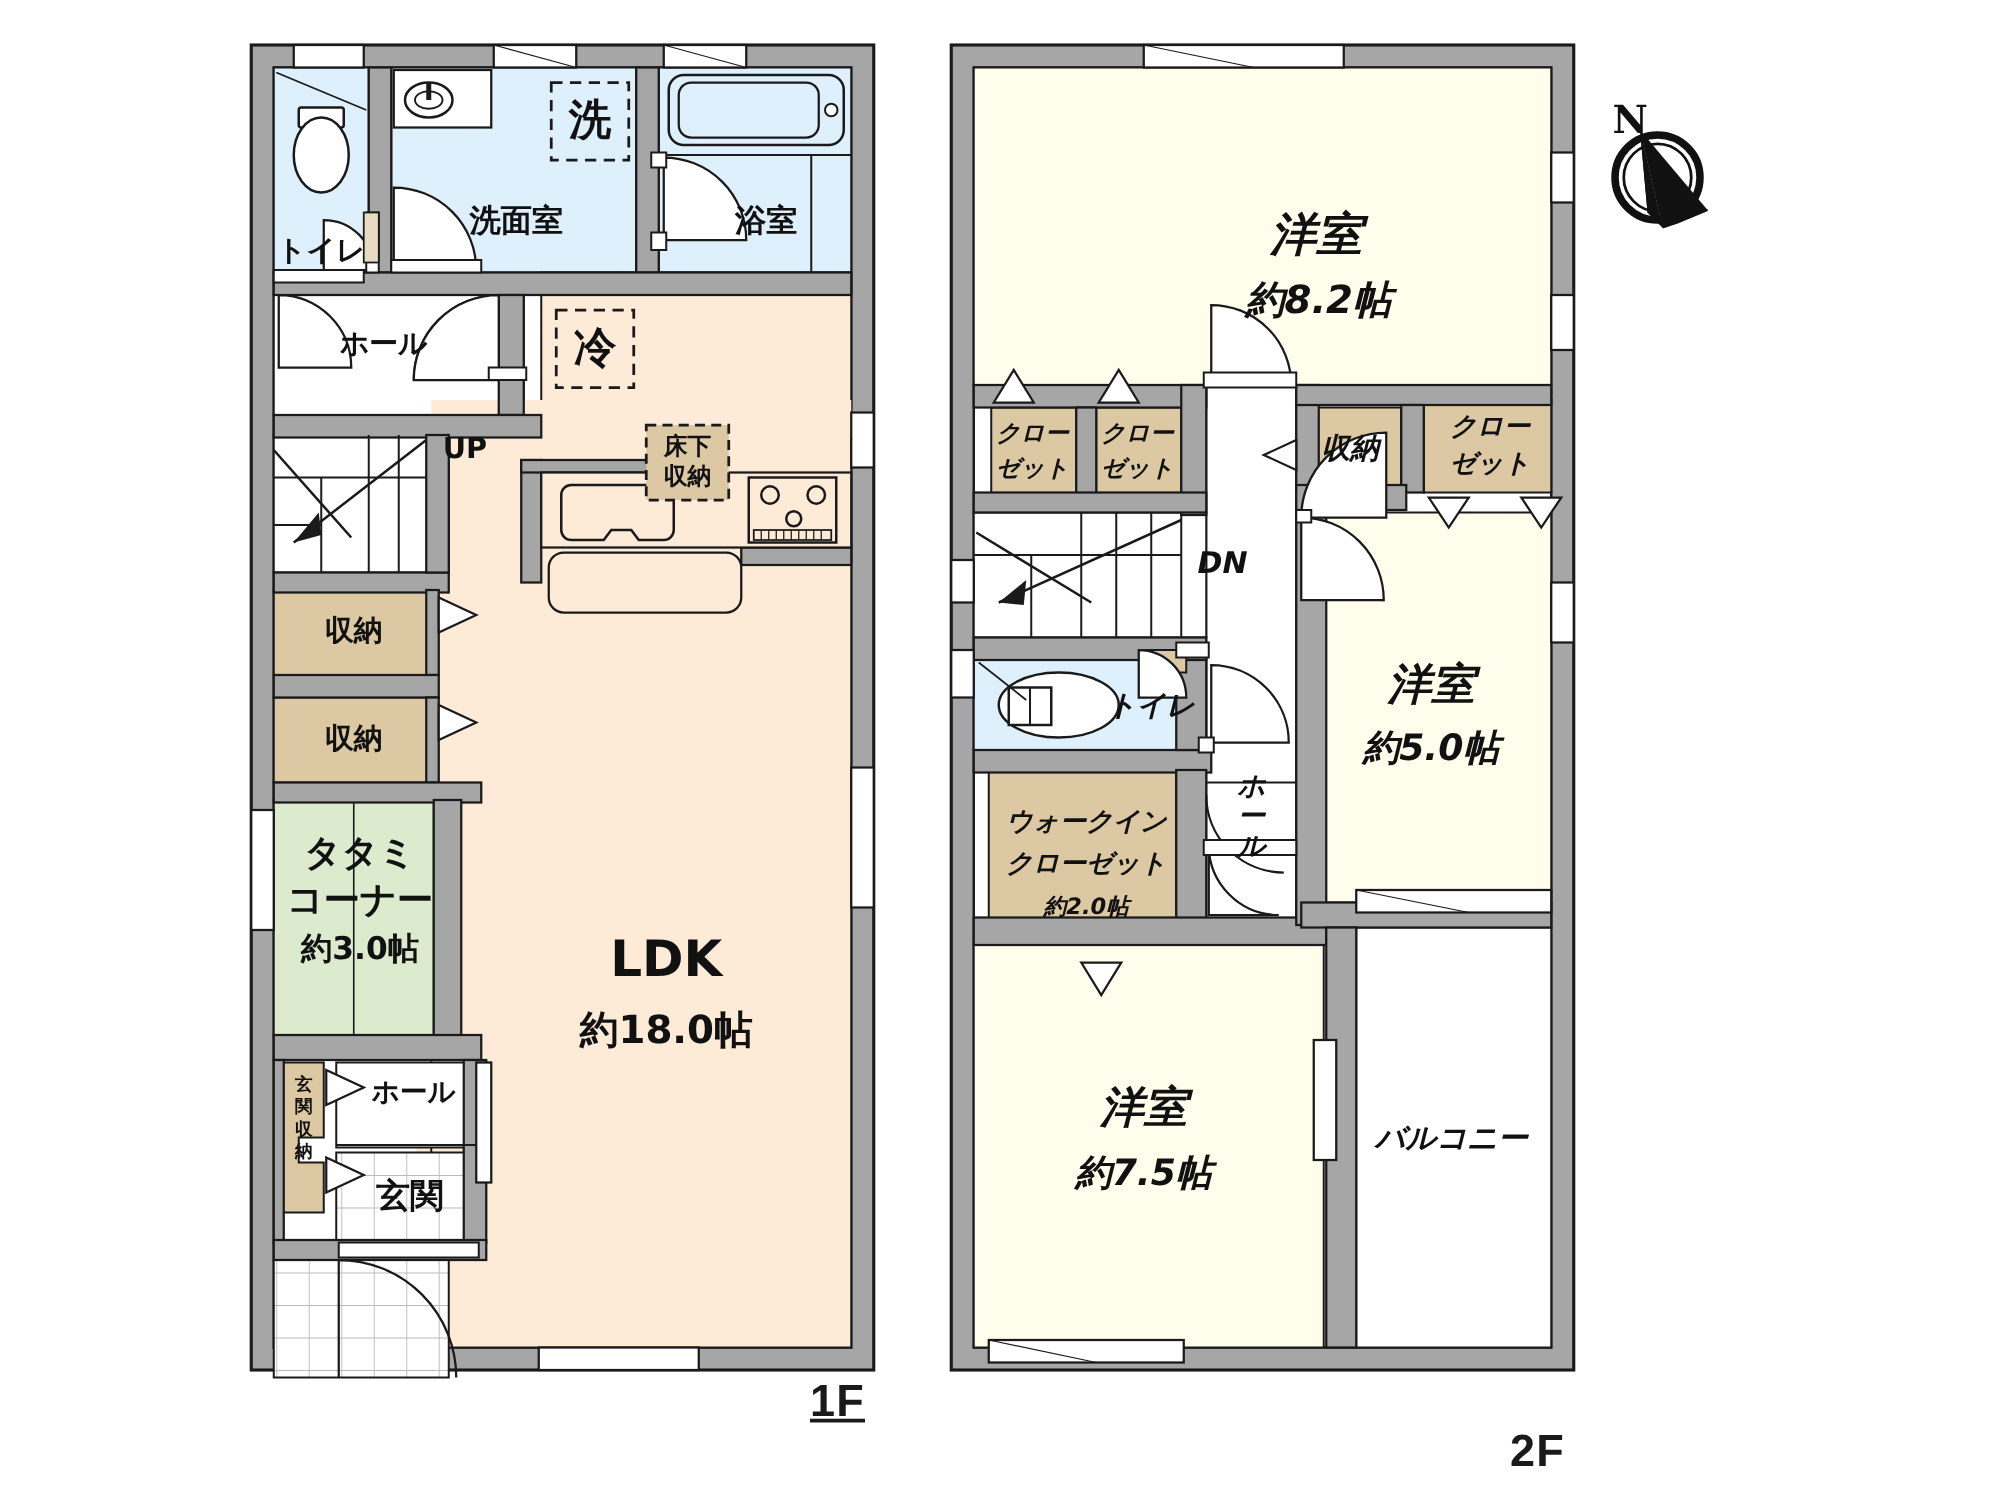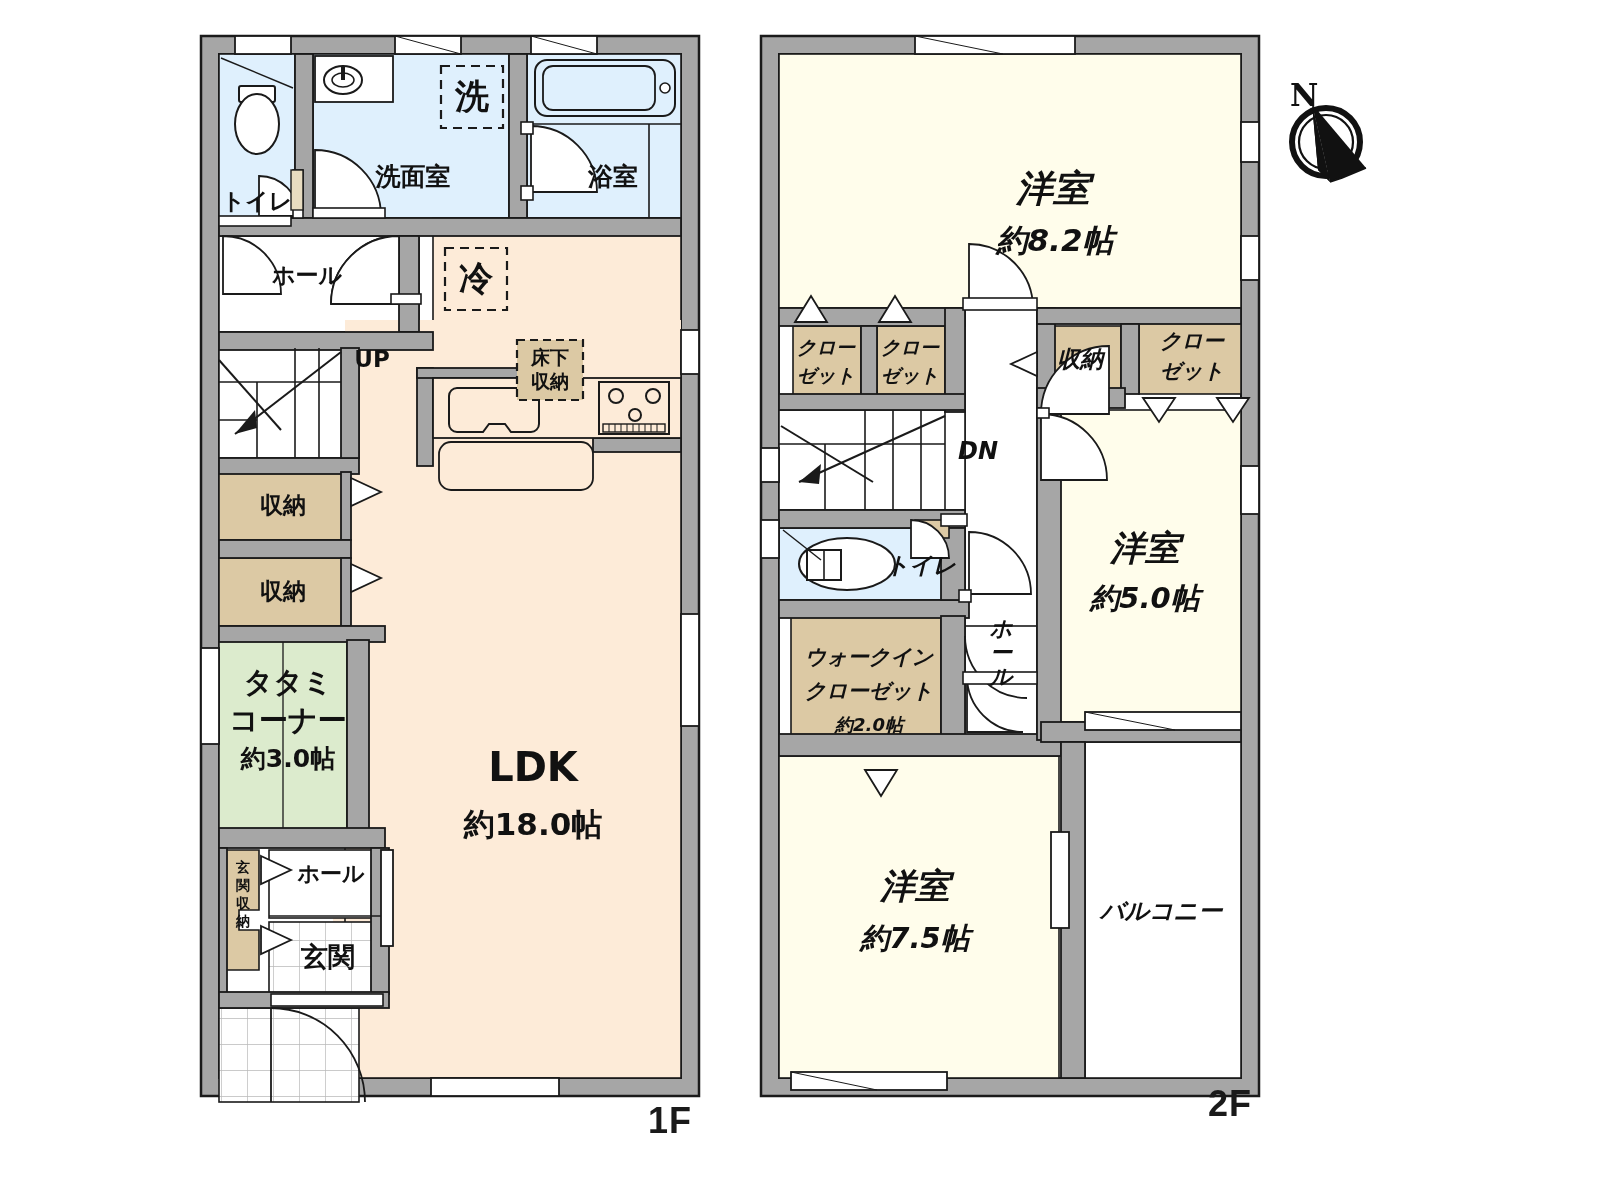--- a/index.html
+++ b/index.html
@@ -375,22 +375,22 @@
 
     <text class="txt" x="160" y="858" font-size="35" font-weight="700">洋室</text>
     <text class="txt" x="160" y="910" font-size="29" font-weight="700">約7.5帖</text>
 
     <text class="txt" x="406" y="882" font-size="24" font-weight="700">バルコニー</text>
 
     <text class="txt" x="223" y="422" font-size="24" font-weight="700">DN</text>
   </svg>
   </div>
 
-  <div class="flabel" style="left:648px;top:1100px;">1F</div>
-  <div class="flabel" style="left:1208px;top:1083px;text-align:center;">2F</div>
+  <div class="flabel" style="left:648px;top:1100px;text-decoration:underline;">1F</div>
+  <div class="flabel" style="left:1208px;top:1140px;text-align:center;">2F</div>
 
   <div style="position:absolute;left:1268px;top:78px;">
     <svg width="110" height="115" viewBox="0 0 110 115" xmlns="http://www.w3.org/2000/svg">
       <text x="22" y="28" font-size="31" font-family="DejaVu Serif,Liberation Serif,serif" font-weight="700" fill="#111">N</text>
       <circle cx="58" cy="64" r="34" fill="none" stroke="#111" stroke-width="6"></circle>
       <circle cx="58" cy="64" r="27" fill="none" stroke="#111" stroke-width="2.2"></circle>
       <polygon points="44,26 62,104 50,92" fill="#111"></polygon>
       <polygon points="44,26 98,90 62,104" fill="#111"></polygon>
       <polygon points="62,104 98,90 74,100" fill="#fff" stroke="#111" stroke-width="1.6"></polygon>
       <polygon points="44,26 62,104 50,92" fill="#111"></polygon>

